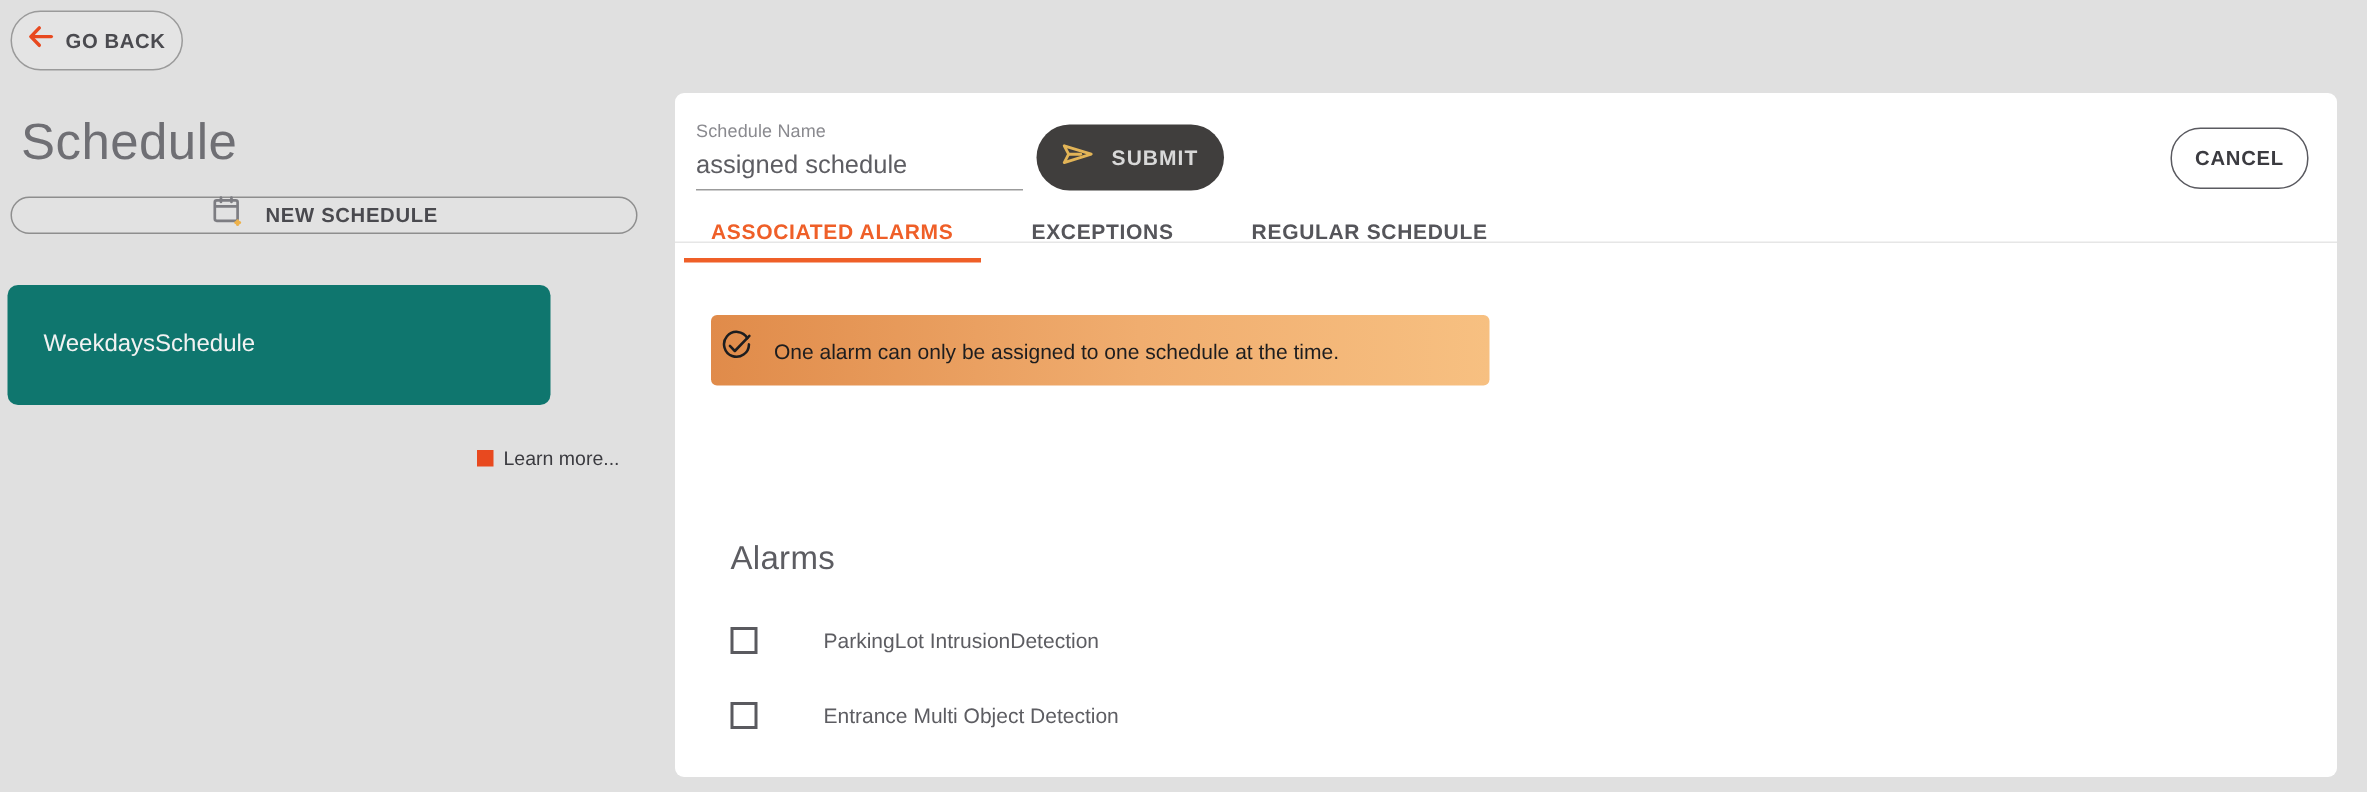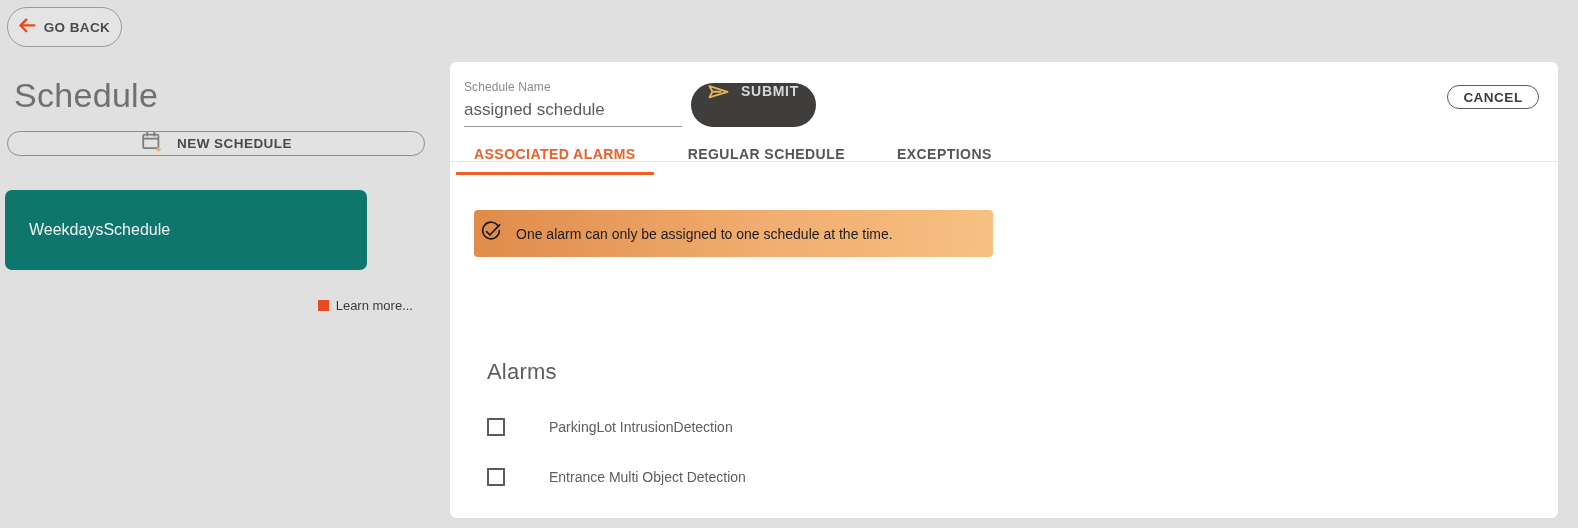--- a/index.html
+++ b/index.html
@@ -140,36 +140,36 @@
     cursor: text;
   }
 
   .submit-btn {
     position: absolute;
     left: 241px; top: 21px;
     width: 125px; height: 44px;
     background: #403e3d;
     border-radius: 22px;
     display: flex;
-    align-items: flex-start;
+    align-items: center;
     justify-content: center;
     gap: 11px;
     cursor: pointer;
   }
   .submit-label {
     font-size: 14px;
     font-weight: bold;
     letter-spacing: .7px;
     color: #d8d8d8;
   }
 
   .cancel-btn {
     position: absolute;
     right: 19px; top: 23px;
-    width: 92px; height: 24px;
+    width: 92px; height: 41px;
     box-sizing: border-box;
     border: 1px solid #5a5a60;
     border-radius: 20px;
     background: #ffffff;
     display: flex;
     align-items: center;
     justify-content: center;
     cursor: pointer;
   }
   .cancel-label {
@@ -325,24 +325,24 @@
 
     <div class="cancel-btn">
       <span class="cancel-label">CANCEL</span>
     </div>
 
     <div class="tabs">
       <div class="tab active">
         <span>ASSOCIATED ALARMS</span>
       </div>
       <div class="tab">
-        <span>REGULAR SCHEDULE</span>
+        <span>EXCEPTIONS</span>
       </div>
       <div class="tab">
-        <span>EXCEPTIONS</span>
+        <span>REGULAR SCHEDULE</span>
       </div>
     </div>
 
     <div class="tab-divider"></div>
   </div>
 
   <div class="notice">
     <span class="icon">
       <svg width="22" height="22" viewBox="0 0 22 22">
         <path d="M18.2 5.4 A8.3 8.3 0 1 0 19.3 9.6" fill="none" stroke="#1d1d1f" stroke-width="1.7" stroke-linecap="round"></path>

